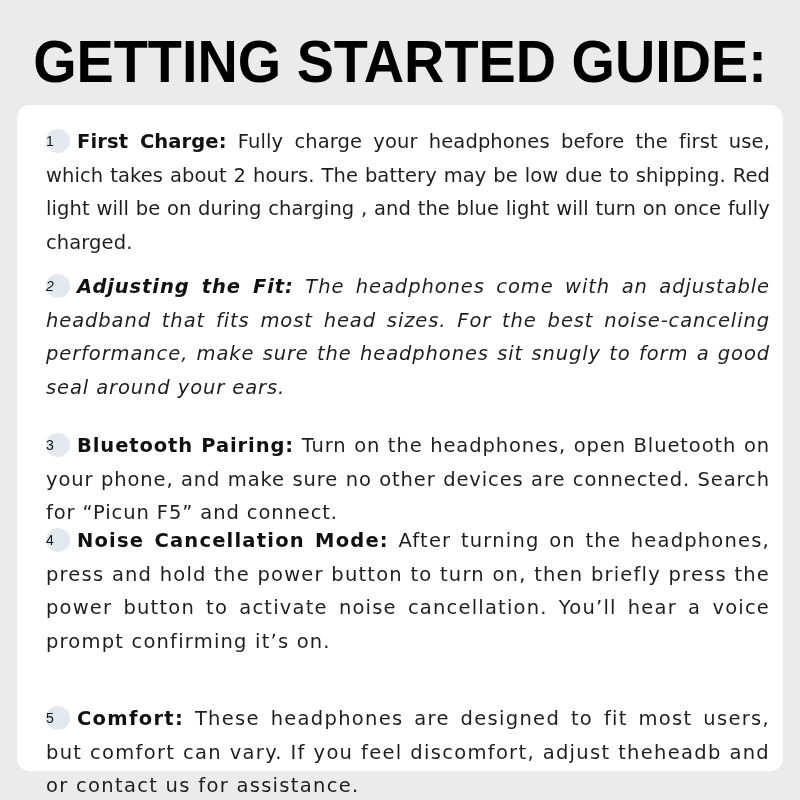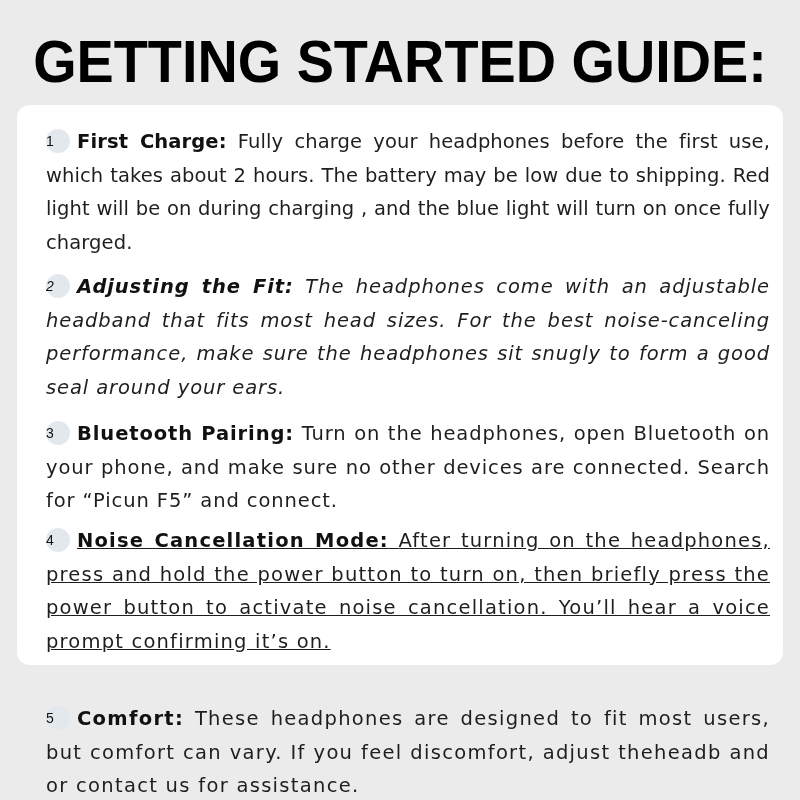--- a/index.html
+++ b/index.html
@@ -28,21 +28,21 @@
       color: #000;
       transform: scaleX(0.93);
       transform-origin: center;
       line-height: 80px;
     }
     .card {
       position: absolute;
       left: 17px;
       top: 105px;
       width: 766px;
-      height: 560px;
+      height: 666px;
       background: #ffffff;
       border-radius: 13px;
     }
     .item {
       position: absolute;
       left: 29px;
       width: 724px;
       font-size: 19.5px;
       line-height: 33.5px;
       color: #1e1e1e;
@@ -62,22 +62,22 @@
       vertical-align: 2px;
       margin-right: 7px;
       font-family: "Liberation Sans", sans-serif;
     }
     .heading {
       font-weight: bold;
       color: #111;
     }
     #item-1 { top: 20px; letter-spacing: 0.1px; }
     #item-2 { top: 165px; letter-spacing: 0.9px; font-style: italic; }
-    #item-3 { top: 312px; letter-spacing: 0.9px; }
-    #item-4 { top: 419px; letter-spacing: 1.2px; text-decoration: underline; }
+    #item-3 { top: 324px; letter-spacing: 0.9px; }
+    #item-4 { top: 419px; letter-spacing: 1.2px; }
     #item-5 { top: 597px; letter-spacing: 1.3px; }
   </style>
 </head>
 <body>
 
 <div class="title">GETTING STARTED GUIDE:</div>
 
 <div class="card">
 
   <div class="item" id="item-1">

